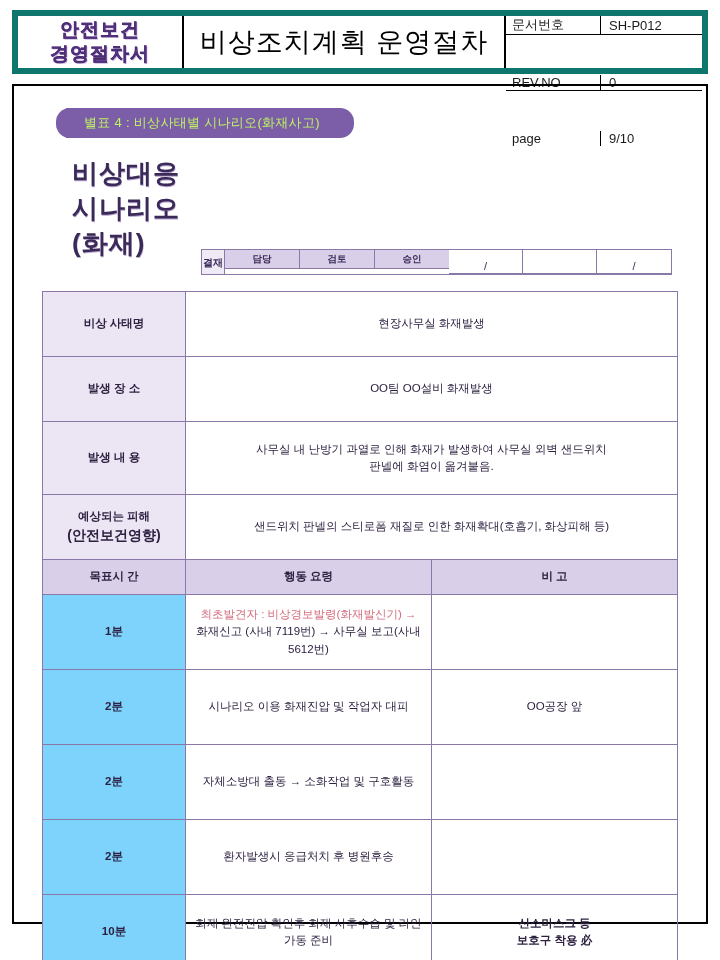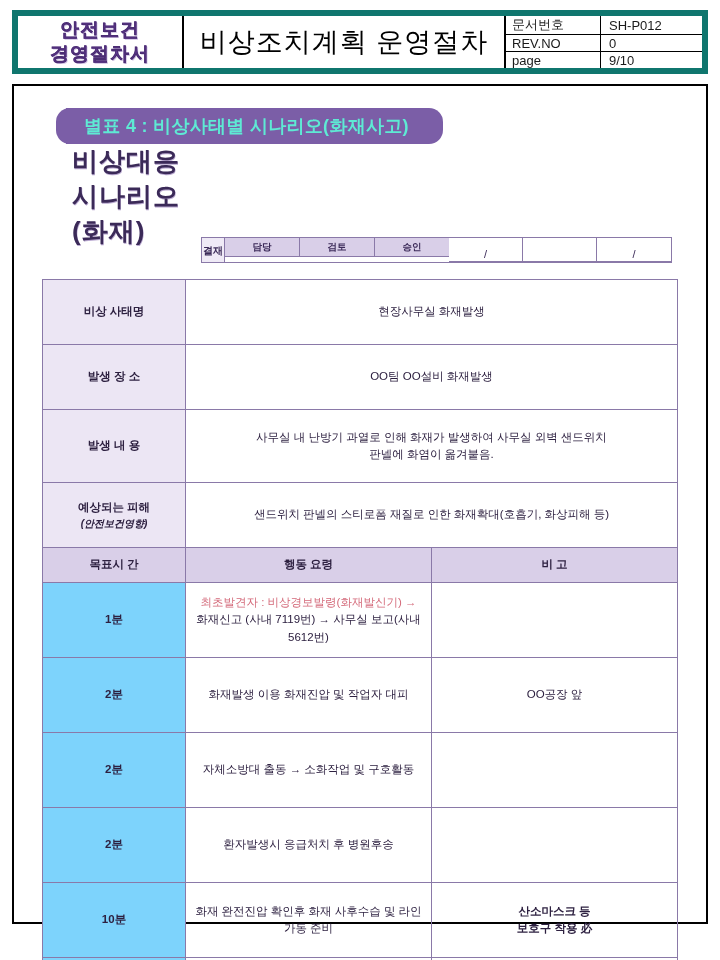--- a/index.html
+++ b/index.html
@@ -54,20 +54,21 @@
   .title-cell span {
     font-size: 27px;
     letter-spacing: 1px;
     color: #000;
   }
   .meta-cell {
     width: 196px;
     display: flex;
     flex-direction: column;
     box-sizing: border-box;
+    gap: 40px;
   }
   .meta-row {
     flex: 1;
     display: flex;
     border-bottom: 1px solid #000;
     box-sizing: border-box;
   }
   .meta-row:last-child { border-bottom: none; }
   .meta-key {
     width: 95px;
@@ -99,42 +100,43 @@
 
   
   .ribbon-wrap {
     margin-left: 24px;
     display: inline-block;
     position: relative;
   }
   .ribbon {
     display: inline-block;
     background: #7b5ea7;
-    color: #5eead4;
-    font-size: 18px;
-    font-weight: bold;
+    color: #bef264;
+    font-size: 13px;
+    font-weight: normal;
     padding: 6px 34px 6px 18px;
     border-radius: 0 14px 14px 0;
     letter-spacing: 0.3px;
   }
   .ribbon::before {
     content: "";
     position: absolute;
     left: -10px;
     top: 0;
     width: 14px;
     height: 100%;
     background: #7b5ea7;
     border-radius: 14px 0 0 14px;
   }
 
   
   .title-row {
     display: flex;
     align-items: flex-end;
+    margin-top: 18px;
     padding-left: 6px;
   }
   .sheet-title {
     flex: 1;
     font-size: 26px;
     font-weight: bold;
     color: #3b2a58;
     letter-spacing: 1px;
     padding-left: 24px;
     padding-bottom: 14px;
@@ -211,24 +213,23 @@
     line-height: 1.5;
   }
   td.label {
     width: 130px;
     background: #ece6f4;
     font-weight: bold;
     font-size: 11.5px;
     color: #3b2a58;
   }
   td.label small {
-    font-size: 10px;
+    font-size: 14px;
     font-weight: bold;
     display: block;
-    font-style: italic;
   }
   td.headcell {
     background: #d9cfe8;
     font-weight: bold;
     color: #3b2a58;
   }
   td.remark-col { width: 130px; }
   td.time { background: #7dd3fc; font-weight: bold; color: #3b2a58; }
   .r-high { color: #d46a7a; }
   .r-note { color: #9b7fc0; font-weight: bold; font-size: 11px; line-height: 1.6; }
@@ -324,21 +325,21 @@
         <td class="time h-66">1분</td>
         <td class="h-66">
           <div class="r-high">최초발견자 : 비상경보발령(화재발신기) →</div>
           <div>화재신고 (사내 7119번) → 사무실 보고(사내 5612번)</div>
         </td>
         <td class="remark-col h-66"></td>
       </tr>
 
       <tr>
         <td class="time h-66">2분</td>
-        <td class="h-66">화재발생 이용 화재진압 및 작업자 대피</td>
+        <td class="h-66">시나리오 이용 화재진압 및 작업자 대피</td>
         <td class="remark-col h-66">OO공장 앞</td>
       </tr>
 
       <tr>
         <td class="time h-66">2분</td>
         <td class="h-66">자체소방대 출동 → 소화작업 및 구호활동</td>
         <td class="remark-col h-66"></td>
       </tr>
 
       <tr>

